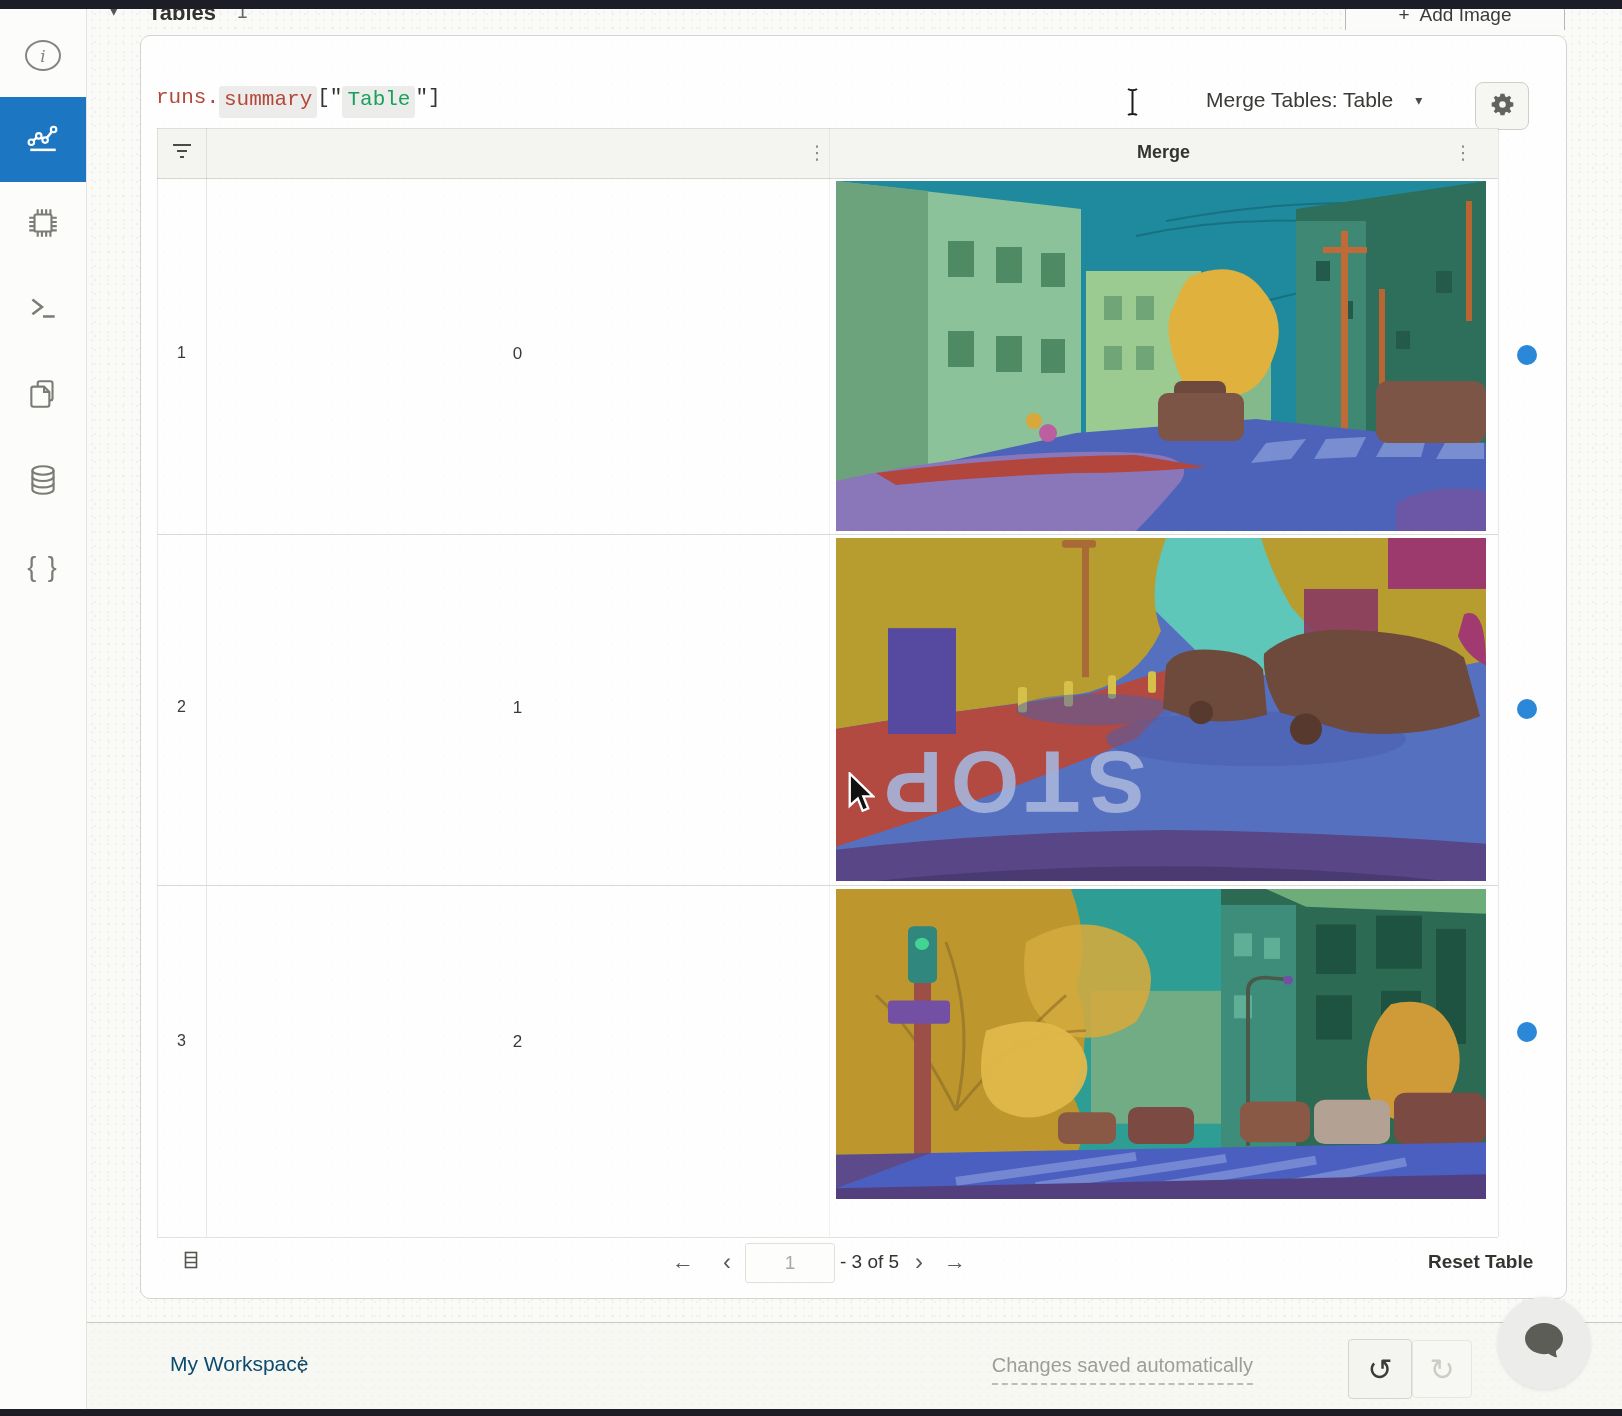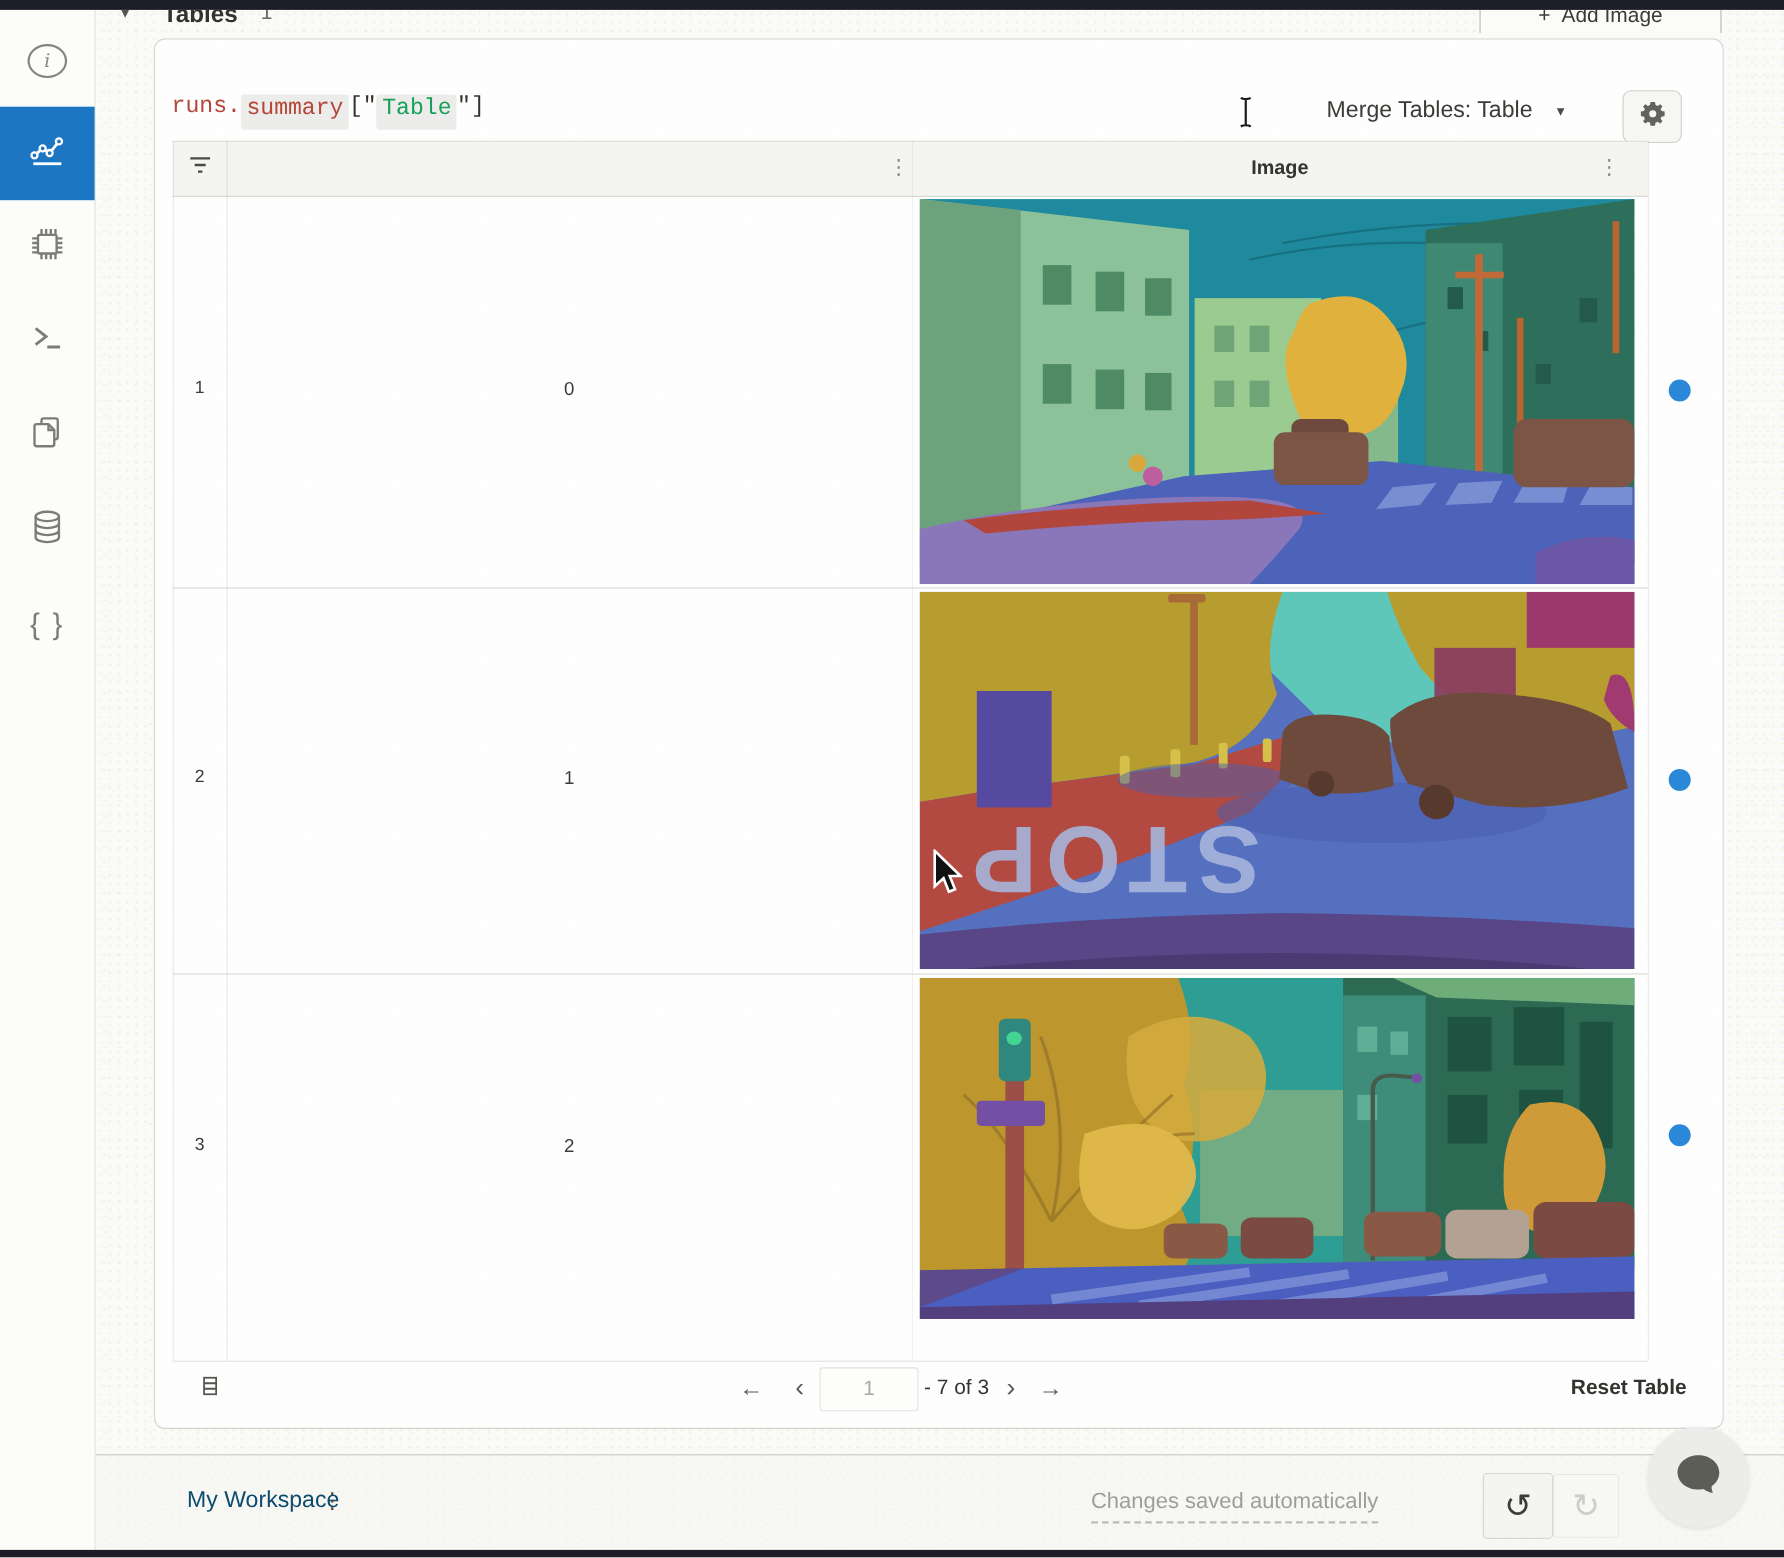--- a/index.html
+++ b/index.html
@@ -225,21 +225,21 @@
     <span>
       <svg width="20" height="16" viewBox="0 0 20 16" stroke="#4a4a46" stroke-width="2.2" fill="none">
           <path d="M1 2h18M5 8h10M8 14h4"></path>
         </svg>
     </span>
   </div>
   <div class="th-cell kebab-id">
     <span class="kebab">⋮</span>
   </div>
   <div class="th-cell th-image">
-    <span class="th-label">Image</span>
+    <span class="th-label">Merge</span>
   </div>
   <div class="th-cell kebab-image">
     <span class="kebab">⋮</span>
   </div>
 
   <div class="abs vline" style="left:157px;"></div>
   <div class="abs vline" style="left:206px;"></div>
   <div class="abs vline" style="left:829px;opacity:.55;"></div>
   <div class="abs vline" style="left:1498px;"></div>
   <div class="abs hline" style="top:534px;"></div>
@@ -393,21 +393,21 @@
     <span>
       <svg width="16" height="20" viewBox="0 0 16 20" fill="none" stroke="#55554f" stroke-width="1.6">
           <rect x="2.5" y="2.5" width="11" height="15"></rect>
           <path d="M2.5 7.5h11M2.5 12.5h11"></path>
         </svg>
     </span>
   </div>
   <div class="abs pg pg-first">←</div>
   <div class="abs pg pg-prev">‹</div>
   <input class="abs pg-input" value="1" style="">
-  <div class="abs pg-range">- 7 of 3</div>
+  <div class="abs pg-range">- 3 of 5</div>
   <div class="abs pg pg-next">›</div>
   <div class="abs pg pg-last">→</div>
   <div class="abs reset-btn">Reset Table</div>
 
   <div class="abs status-bg"></div>
   <div class="abs status-divider"></div>
   <div class="abs ws-title">My Workspace</div>
   <div class="abs ws-kebab">⋮</div>
   <div class="abs saved-note">Changes saved automatically</div>
   <div class="abs undo-btn">↺</div>

